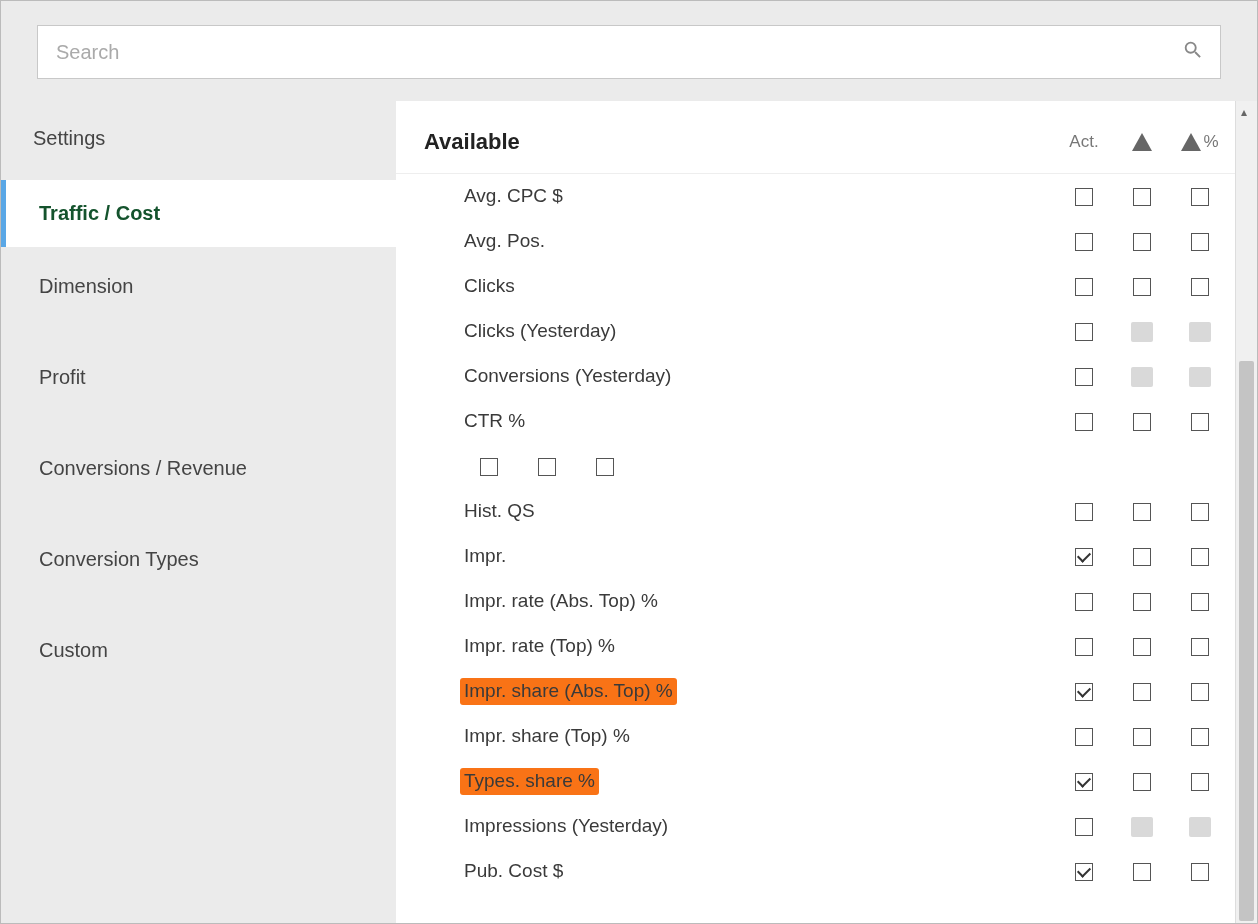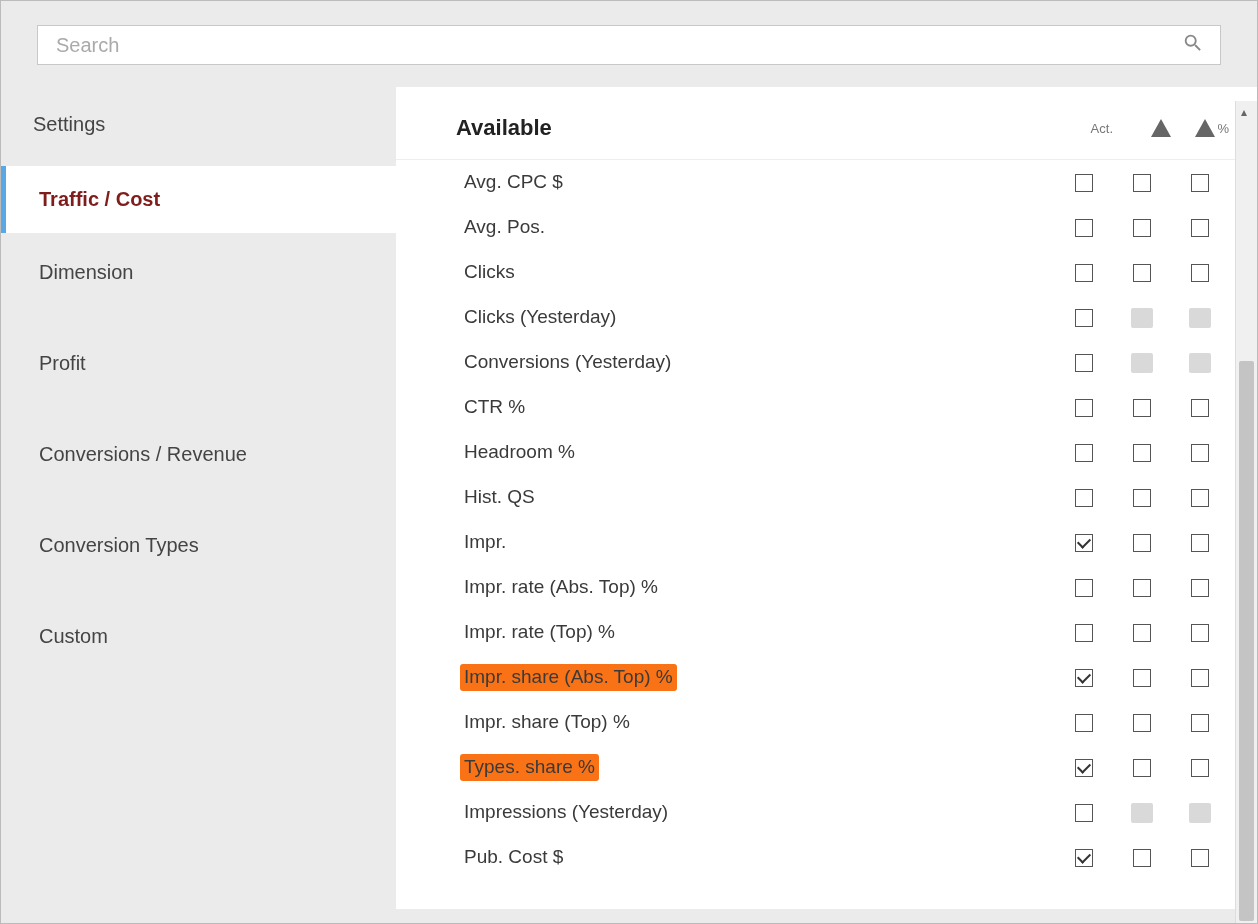--- a/index.html
+++ b/index.html
@@ -16,21 +16,21 @@
     position: relative;
     background: #ebebeb;
     overflow: hidden;
   }
   .search-wrap {
     padding: 24px 36px 22px 36px;
   }
   .search-box {
     background: #fff;
     border: 1px solid #c8c8c8;
-    height: 40px;
+    height: 54px;
     display: flex;
     align-items: center;
     padding: 0 16px;
     justify-content: center;
   }
   .search-input {
     flex: 1;
     border: none;
     outline: none;
     font-size: 20px;
@@ -57,21 +57,21 @@
   .sidebar-item {
     font-size: 20px;
     color: #444;
     padding: 22px 32px 22px 38px;
     cursor: pointer;
     margin-bottom: 24px;
   }
   .sidebar-item.active {
     background: #fff;
     font-weight: 700;
-    color: #7f1d1d;
+    color: #14532d;
     border-left: 5px solid #5aa7e6;
     padding-left: 33px;
     margin-bottom: 6px;
   }
 
   .main {
     flex: 1;
     background: #fff;
     position: relative;
     display: flex;
@@ -81,30 +81,29 @@
     display: flex;
     align-items: center;
     padding: 28px 28px 18px 28px;
     border-bottom: 1px solid #eee;
   }
   .header-title {
     font-size: 22px;
     font-weight: 700;
     color: #222;
     flex: 1;
-    margin-left: 32px;
   }
   .col-head {
     width: 58px;
     text-align: center;
-    font-size: 13px;
+    font-size: 17px;
     color: #777;
     display: flex;
     align-items: center;
-    justify-content: flex-end;
+    justify-content: center;
     gap: 2px;
   }
   .col-head .tri {
     display: inline-block;
     width: 0; height: 0;
     border-left: 10px solid transparent;
     border-right: 10px solid transparent;
     border-bottom: 18px solid #666;
   }
 
@@ -304,21 +303,20 @@
               <div class="cb"></div>
             </div>
             <div class="cb-cell">
               <div class="cb"></div>
             </div>
             <div class="cb-cell">
               <div class="cb"></div>
             </div>
           </div>
           <div class="metric-row">
-            <div class="label-cell"><span class="metric-label">Headroom %</span></div>
             <div class="cb-cell">
               <div class="cb"></div>
             </div>
             <div class="cb-cell">
               <div class="cb"></div>
             </div>
             <div class="cb-cell">
               <div class="cb"></div>
             </div>
           </div>

